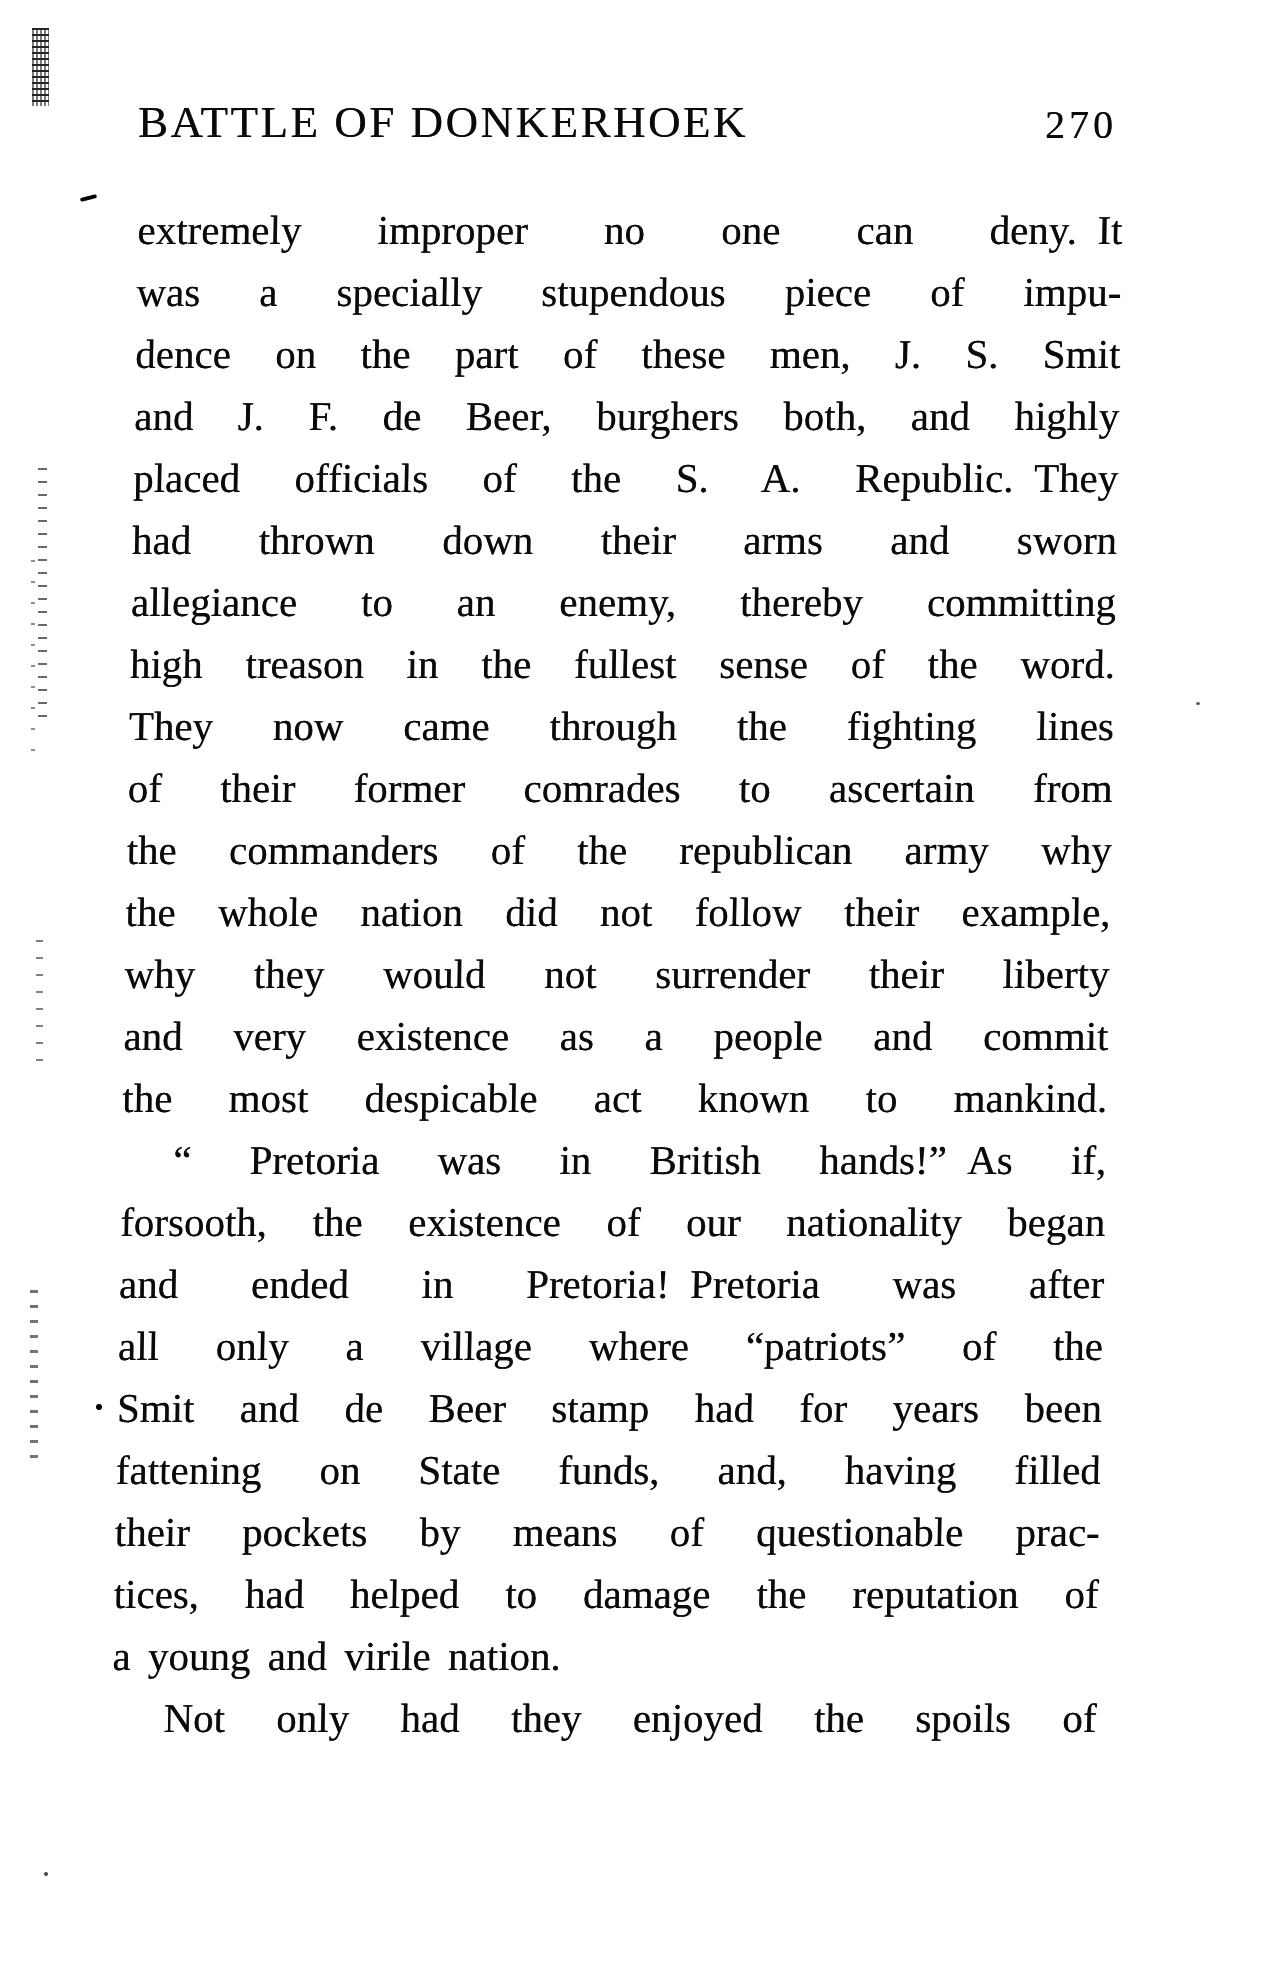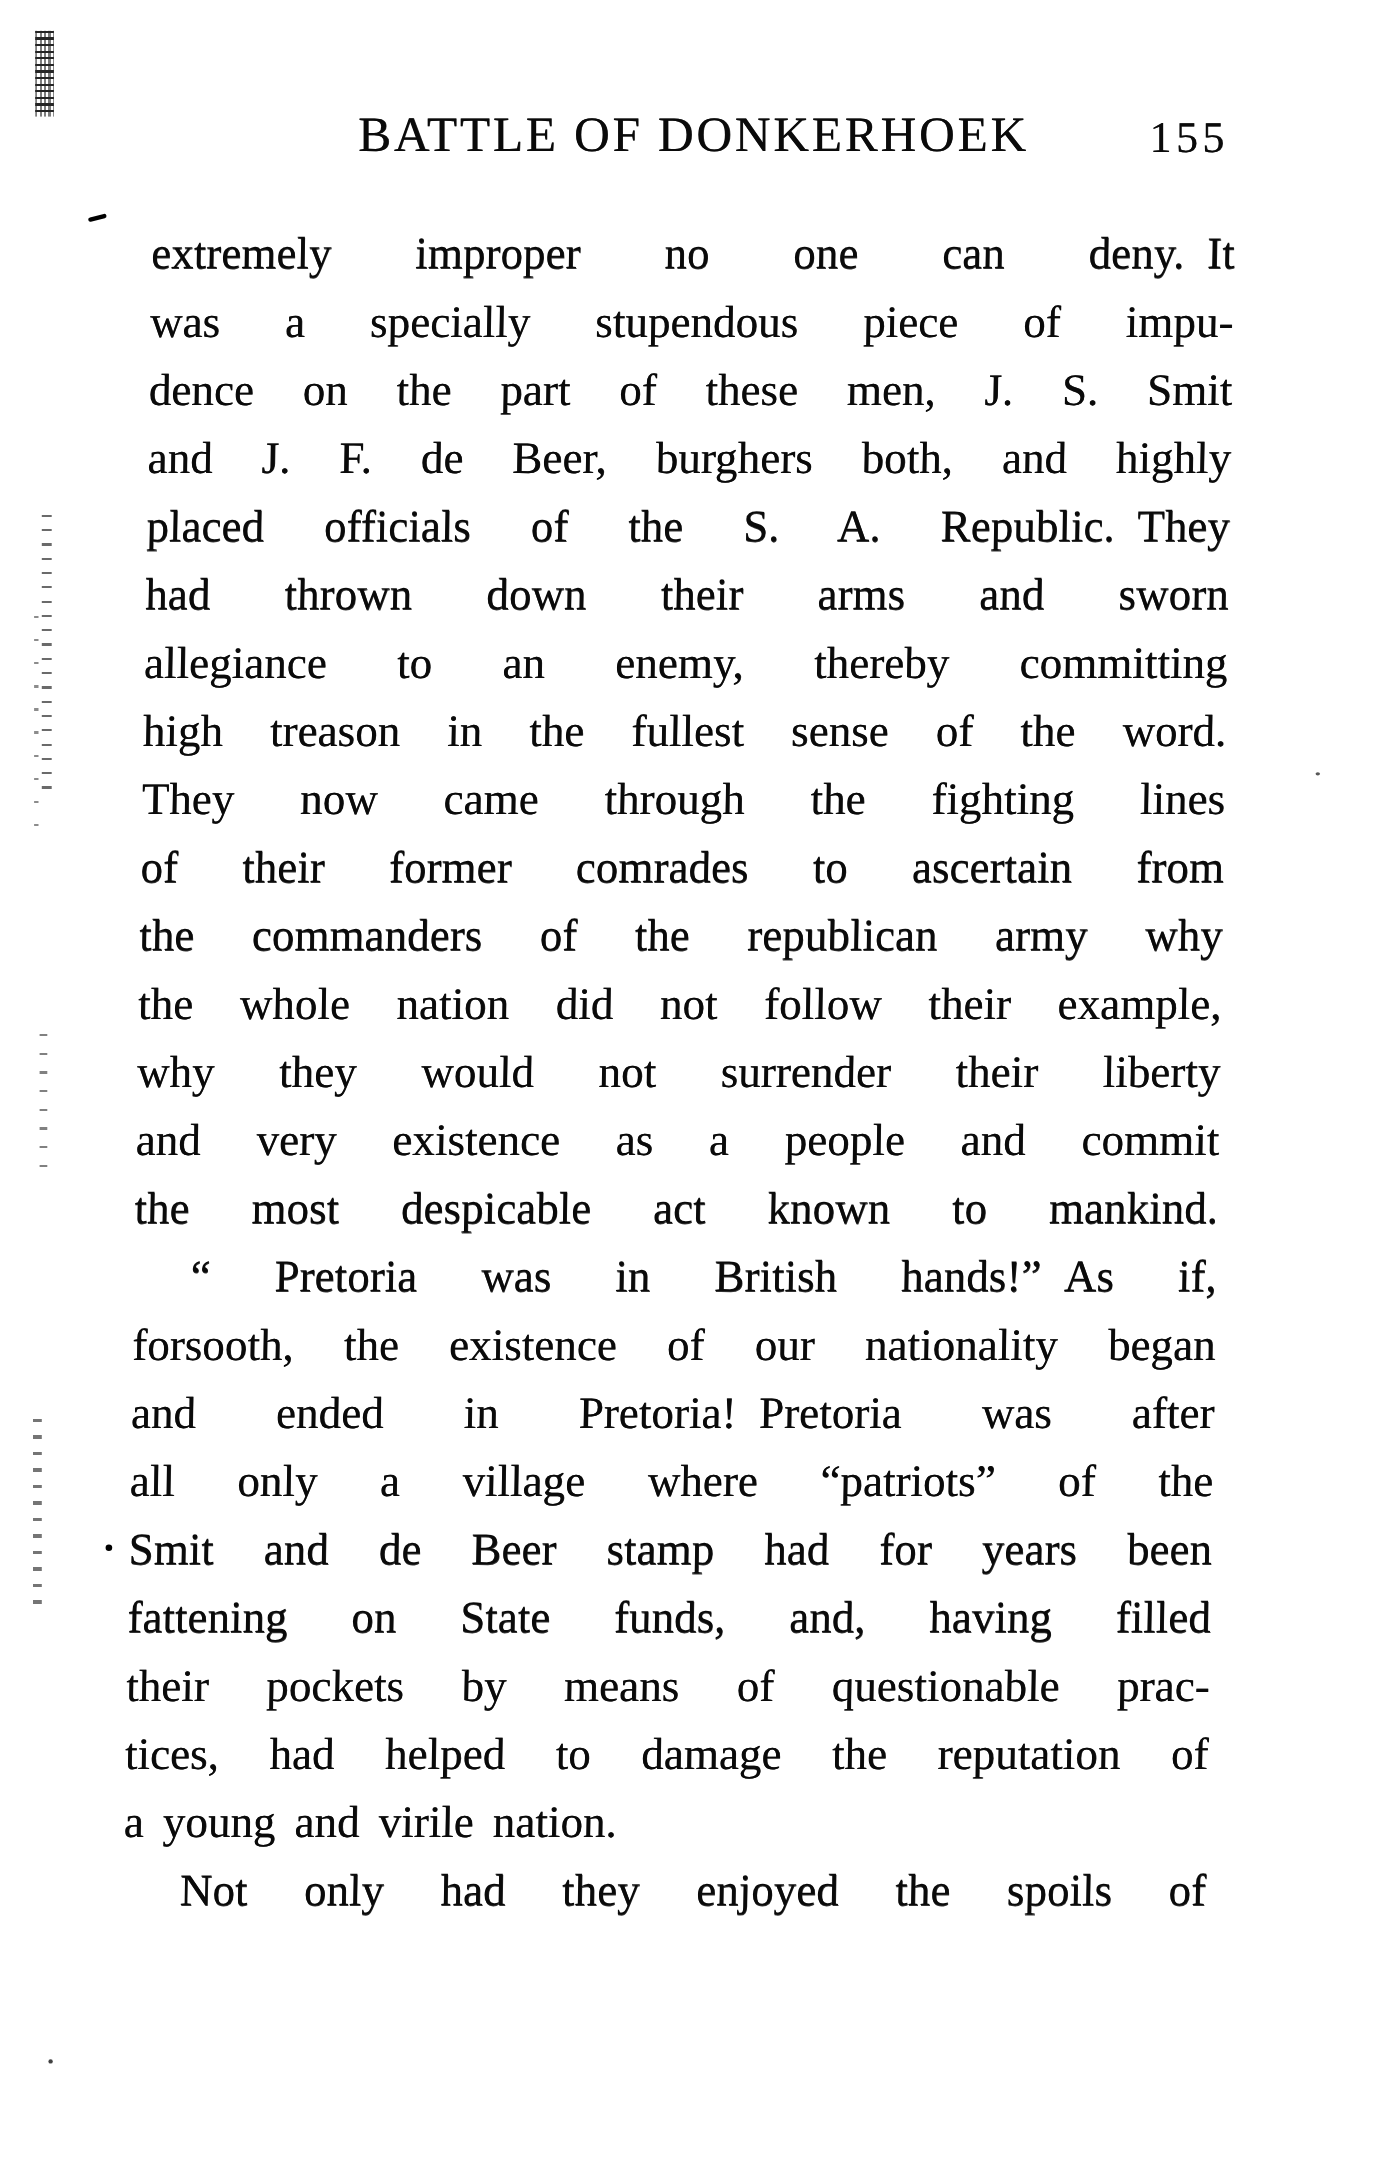--- a/index.html
+++ b/index.html
@@ -7,21 +7,21 @@
   body{
     width:1267px;height:1970px;background:#ffffff;position:relative;
     font-family:"Liberation Serif","DejaVu Serif",serif;color:#0a0a0a;
     overflow:hidden;
   }
   .page{position:absolute;inset:0;overflow:hidden;}
 
   
   .header{position:absolute;left:138px;top:96px;width:985px;height:60px;}
   .header-title{
-    display:block;text-align:center;font-size:45px;letter-spacing:2.5px;
+    display:block;font-size:45px;letter-spacing:2.5px;
     font-weight:normal;text-shadow:0.3px 0.3px 0.5px rgba(0,0,0,.75);
   }
   .page-number{
     position:absolute;right:6px;top:5px;font-size:40px;letter-spacing:4px;
     text-shadow:0.3px 0.3px 0.5px rgba(0,0,0,.75);
   }
 
   
   .textblock{
     position:absolute;left:138px;top:199px;width:985px;
@@ -62,21 +62,21 @@
   .dot-2{left:44px;top:1872px;width:4px;height:4px;background:#111;border-radius:50%;opacity:.8;}
   .dot-3{left:1196px;top:702px;width:4px;height:3px;background:#111;border-radius:50%;opacity:.7;}
 </style>
 </head>
 <body>
 
 <div class="page">
 
   <div class="header">
     <span class="header-title">BATTLE OF DONKERHOEK</span>
-    <span class="page-number">155</span>
+    <span class="page-number">270</span>
   </div>
 
   <div class="textblock">
       <div class="line">extremely improper no one can deny. It</div>
       <div class="line">was a specially stupendous piece of impu-</div>
       <div class="line">dence on the part of these men, J. S. Smit</div>
       <div class="line">and J. F. de Beer, burghers both, and highly</div>
       <div class="line">placed officials of the S. A. Republic. They</div>
       <div class="line">had thrown down their arms and sworn</div>
       <div class="line">allegiance to an enemy, thereby committing</div>

